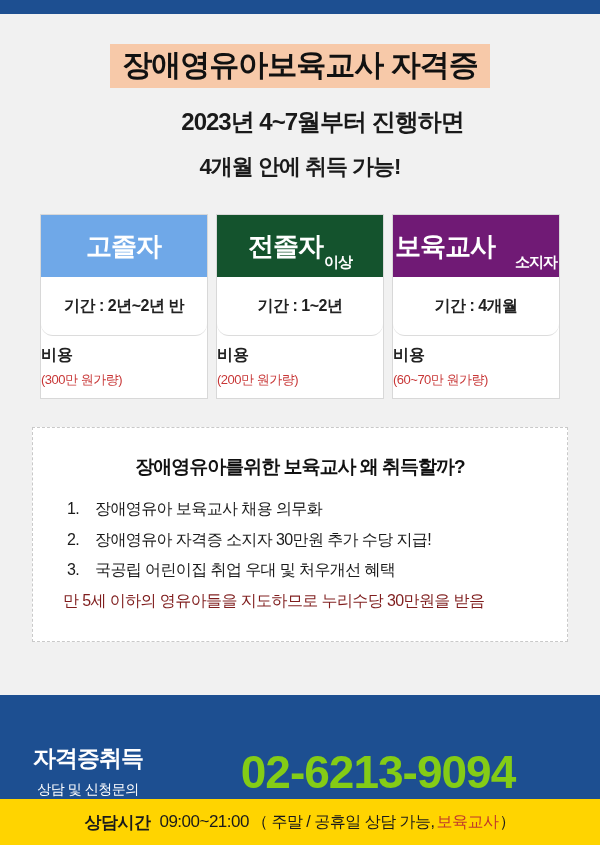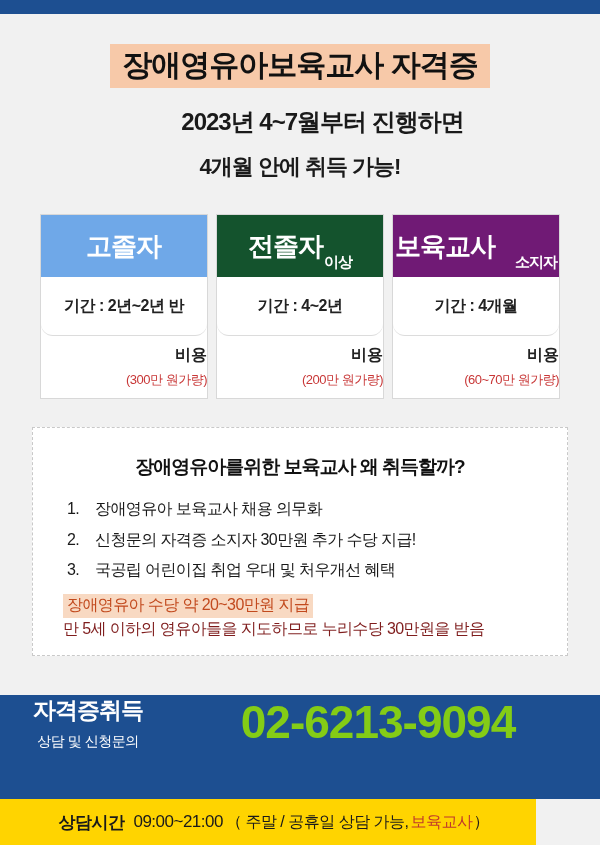--- a/index.html
+++ b/index.html
@@ -113,21 +113,21 @@
     font-weight: bold;
     color: #222222;
     border-bottom: 1px solid #dcdcdc;
     letter-spacing: -0.5px;
     border-radius: 12px;
   }
   .card-cost {
     height: 62px;
     display: flex;
     flex-direction: column;
-    align-items: flex-end;
+    align-items: flex-start;
     justify-content: center;
     gap: 5px;
   }
   .card-cost .cost-label {
     font-size: 16px;
     font-weight: bold;
     color: #222222;
   }
   .card-cost .cost-value {
     font-size: 13px;
@@ -136,21 +136,21 @@
   }
 
   
   .info-box {
     position: relative;
     margin: 28px auto 0 auto;
     width: 536px;
     background: #ffffff;
     border: 1px dashed #c9c9c9;
     box-sizing: border-box;
-    padding: 26px 26px 16px 26px;
+    padding: 26px 26px 30px 26px;
   }
   .info-title {
     text-align: center;
     font-size: 19px;
     font-weight: bold;
     color: #111111;
     letter-spacing: -1px;
     margin-bottom: 18px;
   }
   .info-list {
@@ -192,21 +192,21 @@
 
   
   .footer-blue {
     position: absolute;
     left: 0;
     top: 695px;
     width: 600px;
     height: 104px;
     background: #1d4f91;
     display: flex;
-    align-items: flex-start;
+    align-items: flex-end;
   }
   .footer-left {
     width: 170px;
     text-align: center;
     color: #ffffff;
     padding-left: 6px;
     box-sizing: border-box;
   }
   .footer-left .fl-1 {
     font-size: 23px;
@@ -224,27 +224,26 @@
     font-size: 46px;
     font-weight: bold;
     letter-spacing: -1px;
     padding-right: 14px;
     text-align: center;
   }
   .footer-yellow {
     position: absolute;
     left: 0;
     top: 799px;
-    width: 524px;
+    width: 600px;
     height: 46px;
     background: #ffd400;
     display: flex;
     align-items: center;
     justify-content: center;
-    padding-left: 12px;
   }
   .footer-yellow .fy-label {
     font-size: 17px;
     font-weight: bold;
     color: #1a1a1a;
     letter-spacing: -0.5px;
   }
   .footer-yellow .fy-time {
     font-size: 17px;
     color: #1a1a1a;
@@ -296,21 +295,21 @@
           <span class="cost-label">비용</span>
           <span class="cost-value">(300만 원가량)</span>
         </div>
       </div>
 
       <div class="card c2">
         <div class="card-head">
           <span class="big">전졸자</span>
           <span class="small">이상</span>
         </div>
-        <div class="card-period">기간 : 4~2년</div>
+        <div class="card-period">기간 : 1~2년</div>
         <div class="card-cost">
           <span class="cost-label">비용</span>
           <span class="cost-value">(200만 원가량)</span>
         </div>
       </div>
 
       <div class="card c3">
         <div class="card-head">
           <span class="big">보육교사</span>
           <span class="small">소지자</span>
@@ -326,28 +325,27 @@
 
     <div class="info-box">
       <div class="info-title">장애영유아를위한 보육교사 왜 취득할까?</div>
       <ul class="info-list">
         <li>
           <span class="num">1.</span>
           <span>장애영유아 보육교사 채용 의무화</span>
         </li>
         <li>
           <span class="num">2.</span>
-          <span>신청문의 자격증 소지자 30만원 추가 수당 지급!</span>
+          <span>장애영유아 자격증 소지자 30만원 추가 수당 지급!</span>
         </li>
         <li>
           <span class="num">3.</span>
           <span>국공립 어린이집 취업 우대 및 처우개선 혜택</span>
         </li>
       </ul>
-      <div class="note-1">장애영유아 수당 약 20~30만원 지급</div>
       <div class="note-2">만 5세 이하의 영유아들을 지도하므로 누리수당 30만원을 받음</div>
     </div>
 
   </div>
 
   <div class="footer-blue">
     <div class="footer-left">
       <div class="fl-1">자격증취득</div>
       <div class="fl-2">상담 및 신청문의</div>
     </div>

